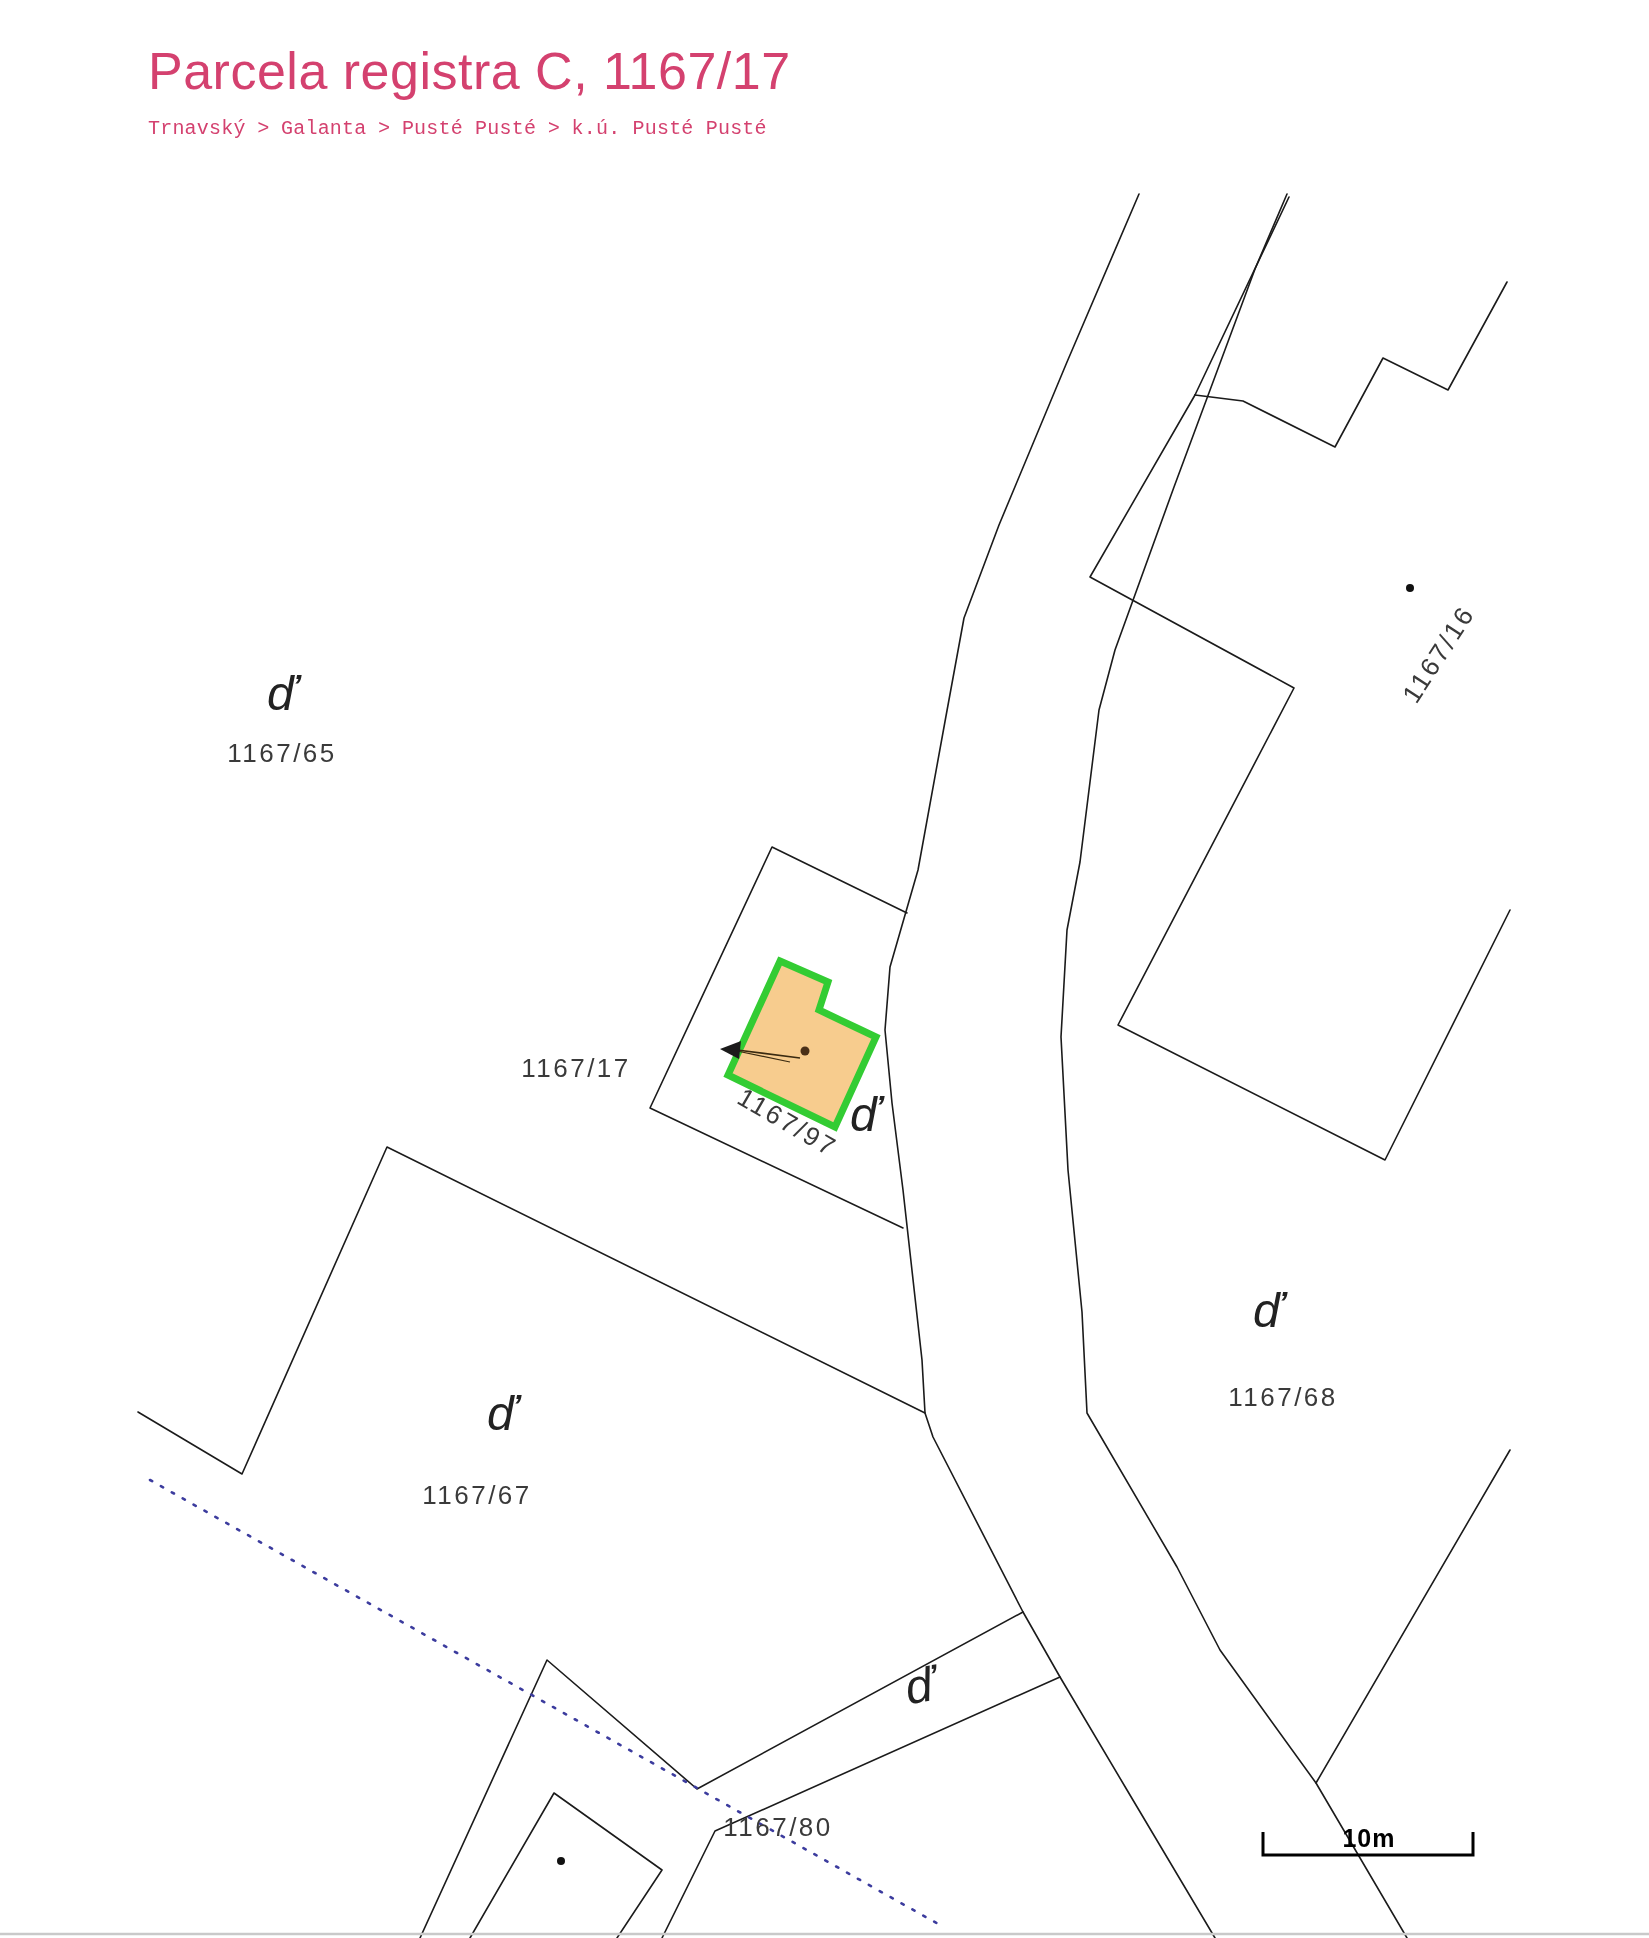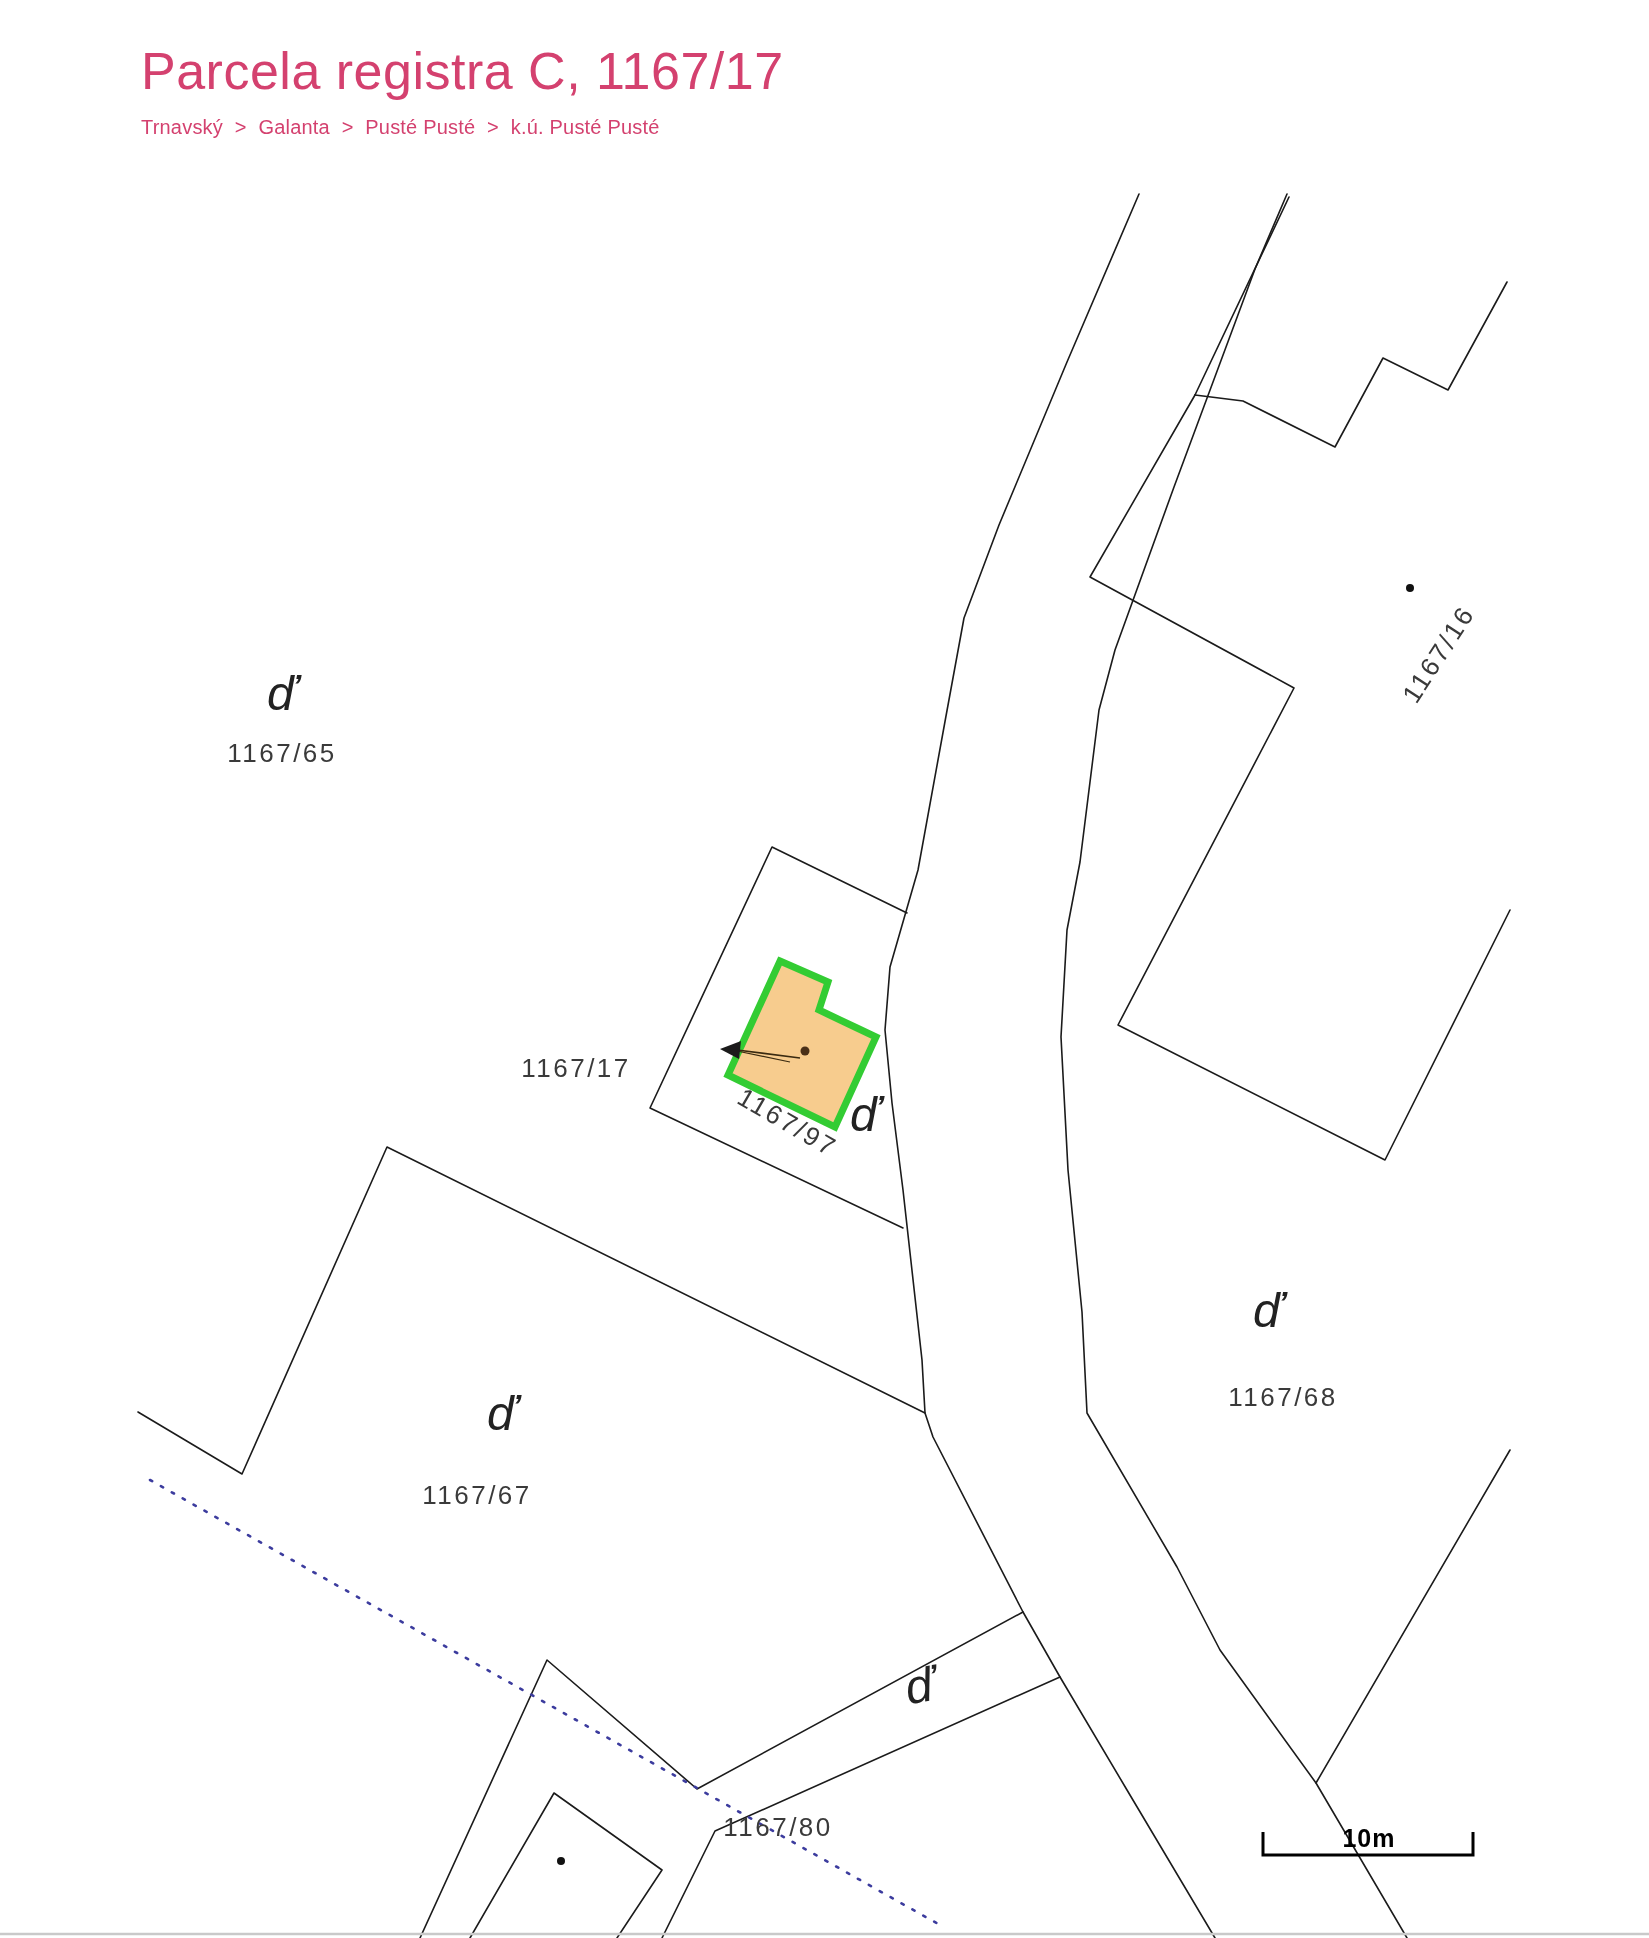--- a/index.html
+++ b/index.html
@@ -1,29 +1,29 @@
 <!DOCTYPE html>
 <html><head>
 <meta charset="utf-8">
 <style>
   html,body{margin:0;padding:0;}
   body{
     width:1649px;height:1938px;position:relative;background:#ffffff;
     font-family:"Liberation Sans", sans-serif;overflow:hidden;
   }
-  .header{position:absolute;left:141px;top:42px;}
+  .header{position:absolute;left:148px;top:42px;}
   .page-title{
     font-size:52px;line-height:1.15;font-weight:500;color:#d4416f;
     letter-spacing:0.5px;white-space:nowrap;
   }
   .breadcrumb{
     margin-top:14px;font-size:20px;color:#d4416f;letter-spacing:0.2px;
   }
   .breadcrumb span{margin-right:6px;}
-  .crumb{cursor:pointer;}
+  .crumb{cursor:pointer;font-family:Liberation Mono, monospace;}
   svg text{font-family:"Liberation Sans", sans-serif;}
   .parcel-num{fill:#3a3a3a;font-size:26px;letter-spacing:2.5px;}
   .d-sym{fill:#222222;font-size:48px;font-style:italic;}
   .scale-text{fill:#000000;font-size:25px;font-weight:bold;letter-spacing:1px;}
 </style>
 </head>
 <body>
 
 <div class="header">
   <div class="page-title">Parcela registra C, 1167/17</div>

